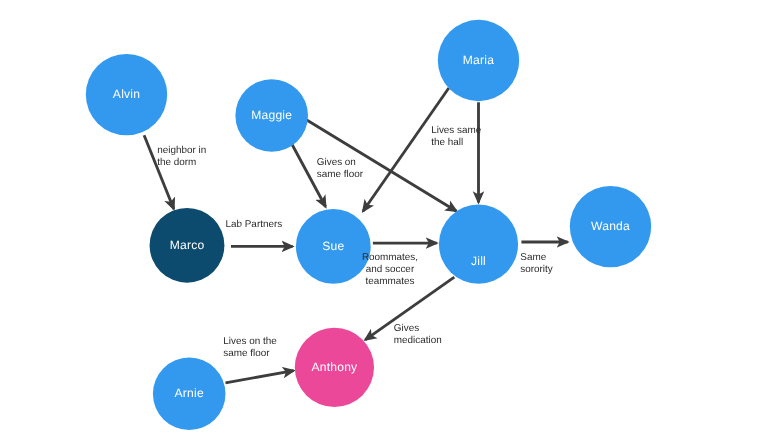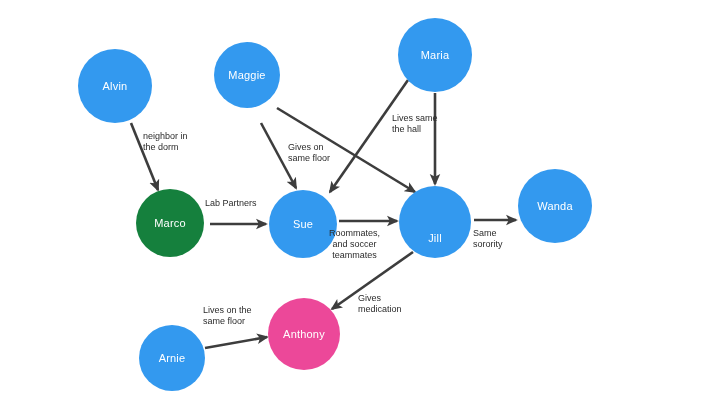--- a/index.html
+++ b/index.html
@@ -76,27 +76,27 @@
         <line x1="474" y1="220" x2="516" y2="220" stroke="#3d3d3d" stroke-width="2.6" stroke-linecap="butt" marker-end="url(#arrowhead)"></line>
         <line x1="413" y1="252" x2="332" y2="309" stroke="#3d3d3d" stroke-width="2.6" stroke-linecap="butt" marker-end="url(#arrowhead)"></line>
         <line x1="205" y1="348" x2="267" y2="337" stroke="#3d3d3d" stroke-width="2.6" stroke-linecap="butt" marker-end="url(#arrowhead)"></line>
       </g>
   </svg>
 
   <div id="nodes-group">
       <div class="node" style="left: 78px; top: 49px; width: 74px; height: 74px; background: rgb(51, 153, 239);">
         <span class="node-label" style="color: rgb(255, 255, 255);">Alvin</span>
       </div>
-      <div class="node" style="left: 214px; top: 42px; width: 66px; height: 66px; background: rgb(51, 153, 239);">
+      <div class="node" style="left: 214px; top: 72px; width: 66px; height: 66px; background: rgb(51, 153, 239);">
         <span class="node-label" style="color: rgb(255, 255, 255);">Maggie</span>
       </div>
       <div class="node" style="left: 398px; top: 18px; width: 74px; height: 74px; background: rgb(51, 153, 239);">
         <span class="node-label" style="color: rgb(255, 255, 255);">Maria</span>
       </div>
-      <div class="node" style="left: 136px; top: 189px; width: 68px; height: 68px; background: #15803d;">
+      <div class="node" style="left: 136px; top: 189px; width: 68px; height: 68px; background: #0c4a6e;">
         <span class="node-label" style="color: rgb(255, 255, 255);">Marco</span>
       </div>
       <div class="node" style="left: 269px; top: 190px; width: 68px; height: 68px; background: rgb(51, 153, 239);">
         <span class="node-label" style="color: rgb(255, 255, 255);">Sue</span>
       </div>
       <div class="node" style="left: 399px; top: 186px; width: 72px; height: 72px; background: rgb(51, 153, 239);">
         <span class="node-label" style="color: rgb(255, 255, 255); margin-top: 32px;">Jill</span>
       </div>
       <div class="node" style="left: 518px; top: 169px; width: 74px; height: 74px; background: rgb(51, 153, 239);">
         <span class="node-label" style="color: rgb(255, 255, 255);">Wanda</span>

